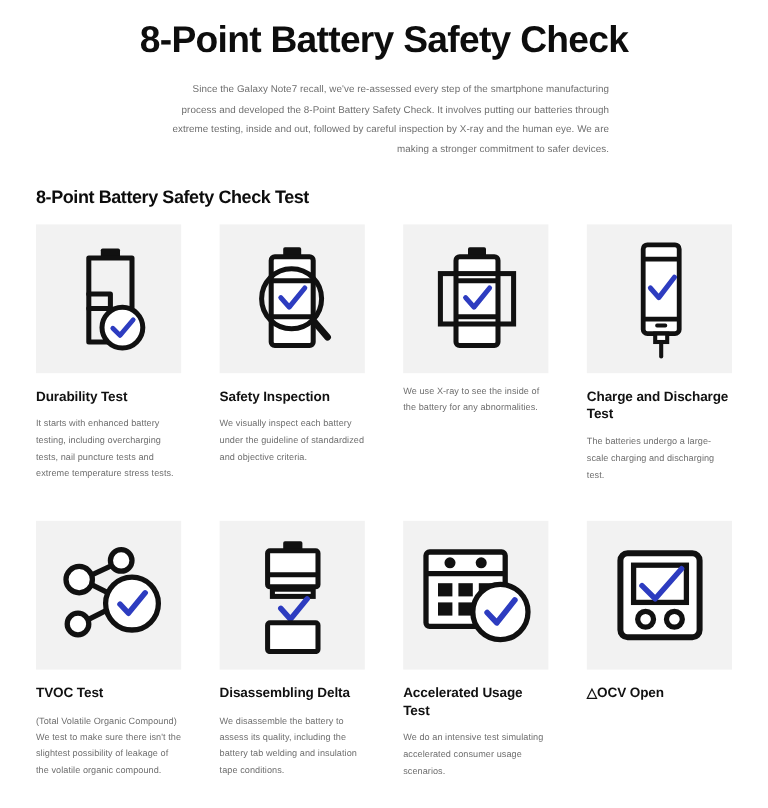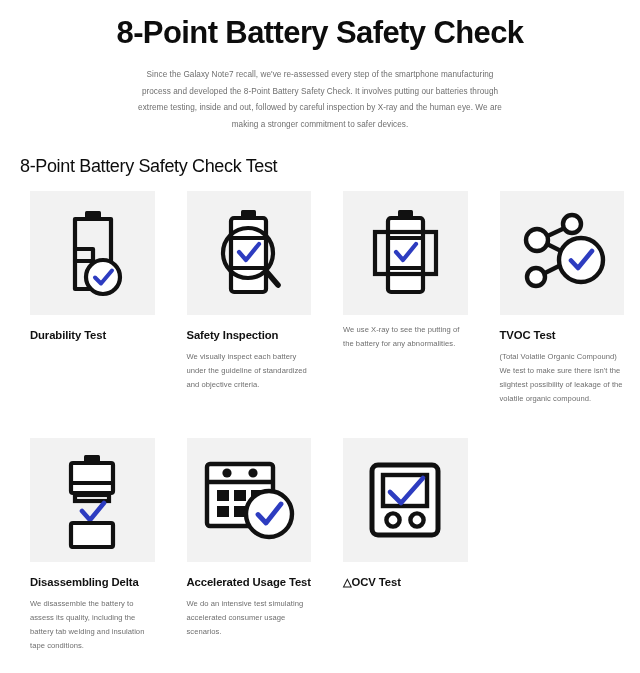--- a/index.html
+++ b/index.html
@@ -35,34 +35,35 @@
     margin: 0;
     line-height: 1.25;
   }
   .hero-sub {
     margin: 14px auto 0 auto;
     width: 375px;
     font-size: 8.2px;
     line-height: 2.05;
     color: #6f6f6f;
     letter-spacing: 0.05px;
+    text-align: right;
   }
 
   
   .section-head {
-    margin: 22px 0 0 20px;
-    font-size: 18px;
-    font-weight: normal;
+    margin: 22px 0 0 30px;
+    font-size: 15px;
+    font-weight: bold;
     letter-spacing: -0.35px;
     color: #0d0d0d;
   }
 
   
   .grid {
-    margin: 14px 16px 0 30px;
+    margin: 14px 30px 0 30px;
     display: grid;
     grid-template-columns: repeat(4, 1fr);
     column-gap: 8px;
     row-gap: 12px;
     gap: 32px;
   }
 
   .card {
     display: flex;
     flex-direction: column;
@@ -113,20 +114,21 @@
       <div class="card-thumb">
         <svg width="74" height="96" viewBox="0 0 74 96">
           <rect x="30" y="6" width="16" height="8" rx="1.5" fill="#111"></rect>
           <path d="M20 14 H56 V84 H20 Z" fill="none" stroke="#111" stroke-width="4.2" stroke-linejoin="round"></path>
           <path d="M20 44 H38 V56 H20" fill="none" stroke="#111" stroke-width="4.2" stroke-linejoin="round" stroke-linecap="round"></path>
           <circle cx="48" cy="72" r="17" fill="#fff" stroke="#111" stroke-width="4.2"></circle>
           <path d="M40 72.5 L46 78.5 L57 65.5" fill="none" stroke="#2d3cc0" stroke-width="4" stroke-linecap="round" stroke-linejoin="round"></path>
         </svg>
       </div>
       <div class="card-title">Durability Test</div>
+      <div class="card-desc">It starts with enhanced battery testing, including overcharging tests, nail puncture tests and extreme temperature stress tests.</div>
     </div>
 
     <div class="card">
       <div class="card-thumb">
         <svg width="80" height="96" viewBox="0 0 80 96">
           <rect x="32" y="5" width="15" height="8" rx="1.5" fill="#111"></rect>
           <rect x="22" y="13" width="35" height="74" rx="3" fill="#fff" stroke="#111" stroke-width="4.2"></rect>
           <line x1="22" y1="33" x2="57" y2="33" stroke="#111" stroke-width="4.2"></line>
           <line x1="22" y1="63" x2="57" y2="63" stroke="#111" stroke-width="4.2"></line>
           <circle cx="39" cy="48" r="25" fill="none" stroke="#111" stroke-width="4.2"></circle>
@@ -142,23 +144,38 @@
       <div class="card-thumb">
         <svg width="80" height="96" viewBox="0 0 80 96">
           <rect x="33" y="5" width="15" height="8" rx="1.5" fill="#111"></rect>
           <rect x="23" y="13" width="35" height="74" rx="3" fill="#fff" stroke="#111" stroke-width="4.2"></rect>
           <rect x="10" y="27" width="61" height="42" fill="none" stroke="#111" stroke-width="4.2"></rect>
           <line x1="23" y1="33" x2="58" y2="33" stroke="#111" stroke-width="4.2"></line>
           <line x1="23" y1="63" x2="58" y2="63" stroke="#111" stroke-width="4.2"></line>
           <path d="M31 47 L38 55 L51 39" fill="none" stroke="#2d3cc0" stroke-width="4.2" stroke-linecap="round" stroke-linejoin="round"></path>
         </svg>
       </div>
-      <div class="card-desc">We use X-ray to see the putting of the battery for any abnormalities.</div>
-    </div>
-
+      <div class="card-desc">We use X-ray to see the inside of the battery for any abnormalities.</div>
+    </div>
+
+    <div class="card">
+      <div class="card-thumb">
+        <svg width="70" height="102" viewBox="0 0 70 102">
+          <rect x="21" y="6" width="30" height="74" rx="3.5" fill="#fff" stroke="#111" stroke-width="4"></rect>
+          <line x1="21" y1="18" x2="51" y2="18" stroke="#111" stroke-width="4"></line>
+          <line x1="21" y1="68" x2="51" y2="68" stroke="#111" stroke-width="4"></line>
+          <rect x="31" y="71.5" width="10" height="3.5" rx="1.5" fill="#111"></rect>
+          <path d="M27 42 L34 50 L47 33" fill="none" stroke="#2d3cc0" stroke-width="4.2" stroke-linecap="round" stroke-linejoin="round"></path>
+          <rect x="31" y="80" width="10" height="7" fill="#fff" stroke="#111" stroke-width="3.4"></rect>
+          <line x1="36" y1="87" x2="36" y2="99" stroke="#111" stroke-width="3.4" stroke-linecap="round"></line>
+        </svg>
+      </div>
+      <div class="card-title">Charge and Discharge Test</div>
+      <div class="card-desc">The batteries undergo a large-scale charging and discharging test.</div>
+    </div>
 
     <div class="card">
       <div class="card-thumb">
         <svg width="98" height="86" viewBox="0 0 98 86">
           <line x1="26" y1="30" x2="56" y2="16" stroke="#111" stroke-width="4.4"></line>
           <line x1="26" y1="30" x2="62" y2="48" stroke="#111" stroke-width="4.4"></line>
           <line x1="26" y1="66" x2="62" y2="48" stroke="#111" stroke-width="4.4"></line>
           <circle cx="24" cy="30" r="11" fill="#fff" stroke="#111" stroke-width="4.4"></circle>
           <circle cx="59" cy="14" r="9" fill="#fff" stroke="#111" stroke-width="4.4"></circle>
           <circle cx="23" cy="67" r="9" fill="#fff" stroke="#111" stroke-width="4.4"></circle>
@@ -208,17 +225,17 @@
     <div class="card">
       <div class="card-thumb">
         <svg width="86" height="86" viewBox="0 0 86 86">
           <rect x="10" y="8" width="66" height="70" rx="6" fill="#fff" stroke="#111" stroke-width="5"></rect>
           <rect x="21" y="18" width="44" height="31" fill="#fff" stroke="#111" stroke-width="4.4"></rect>
           <path d="M28 35 L39 46 L61 21" fill="none" stroke="#2d3cc0" stroke-width="4.6" stroke-linecap="round" stroke-linejoin="round"></path>
           <circle cx="31" cy="63" r="6.6" fill="#fff" stroke="#111" stroke-width="4.4"></circle>
           <circle cx="55" cy="63" r="6.6" fill="#fff" stroke="#111" stroke-width="4.4"></circle>
         </svg>
       </div>
-      <div class="card-title">△OCV Test</div>
+      <div class="card-title">△OCV Open</div>
     </div>
 
   </div>
 </div>
 
 </body></html>

